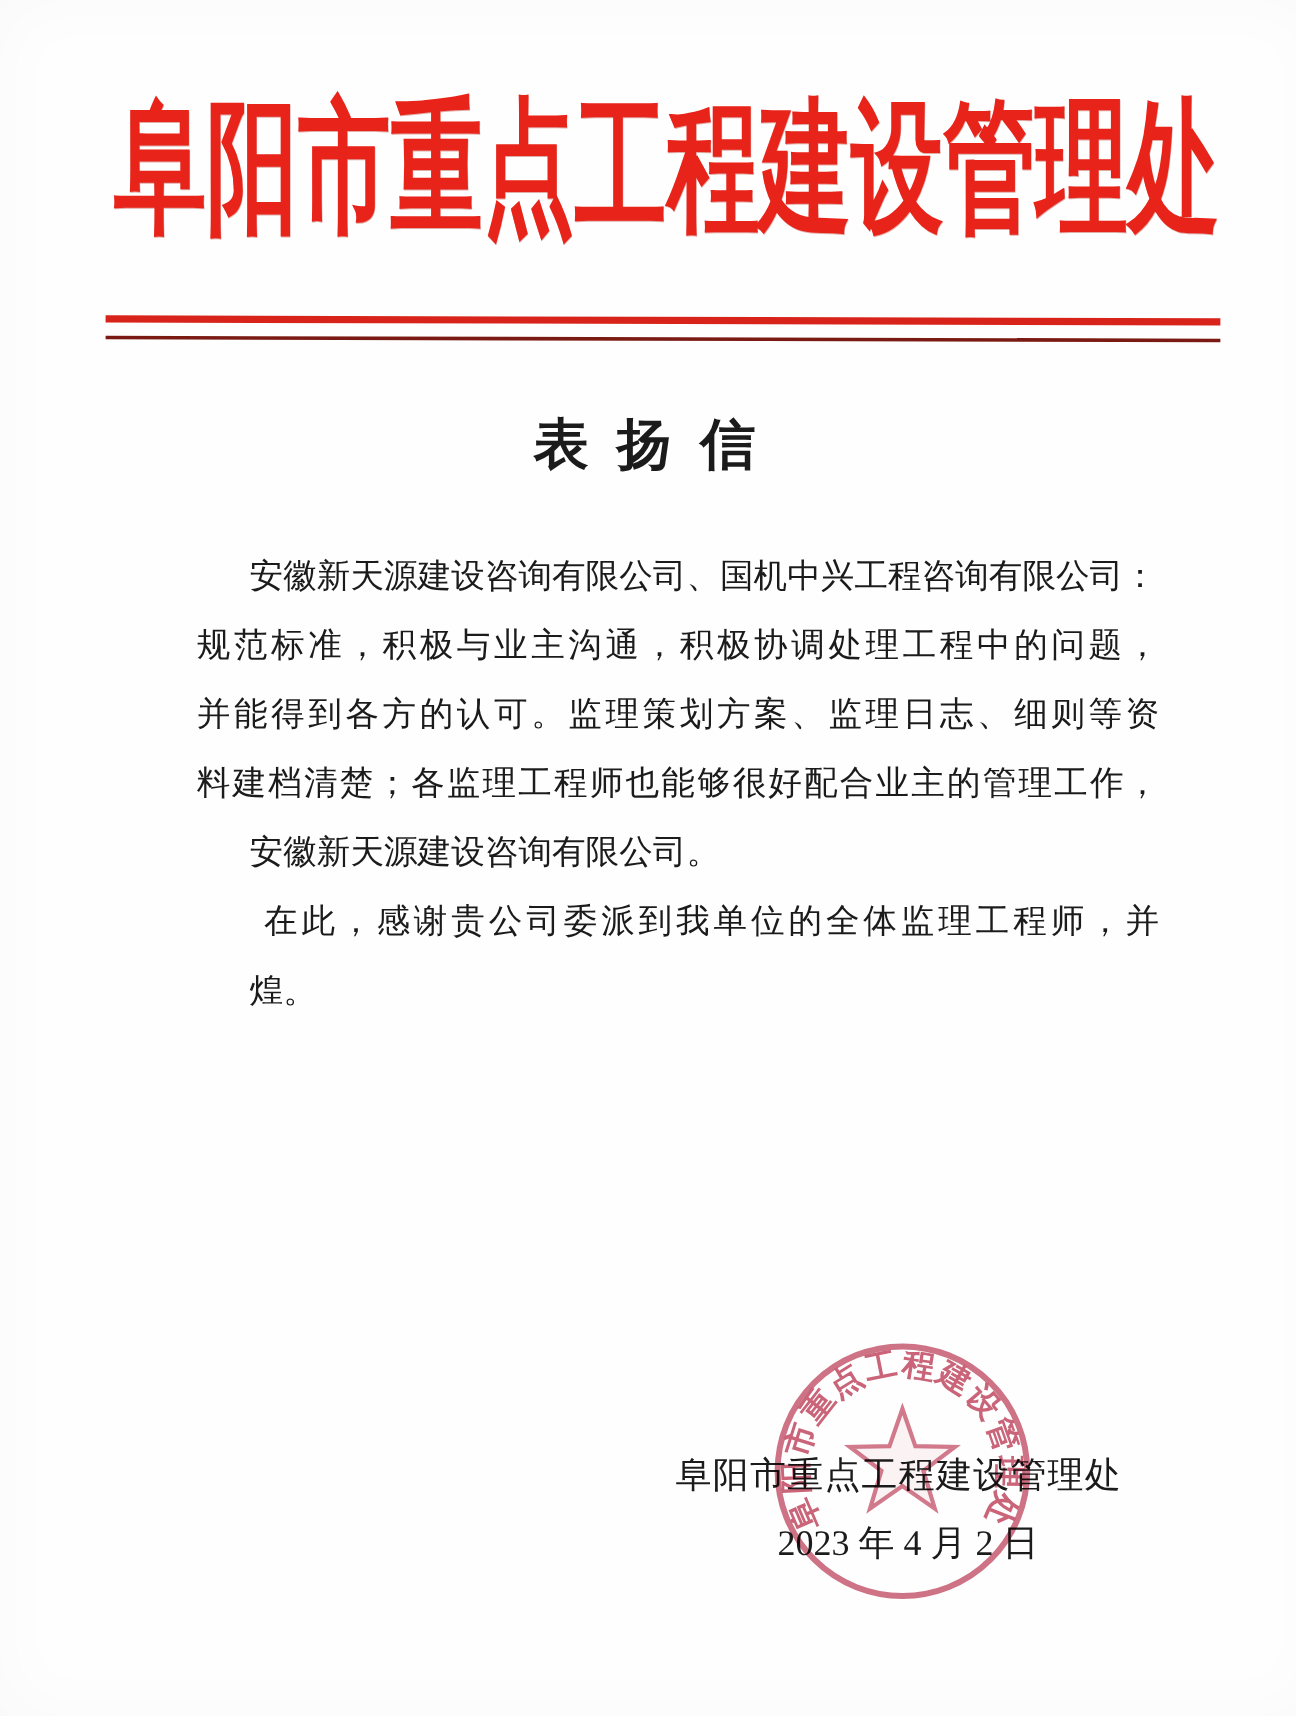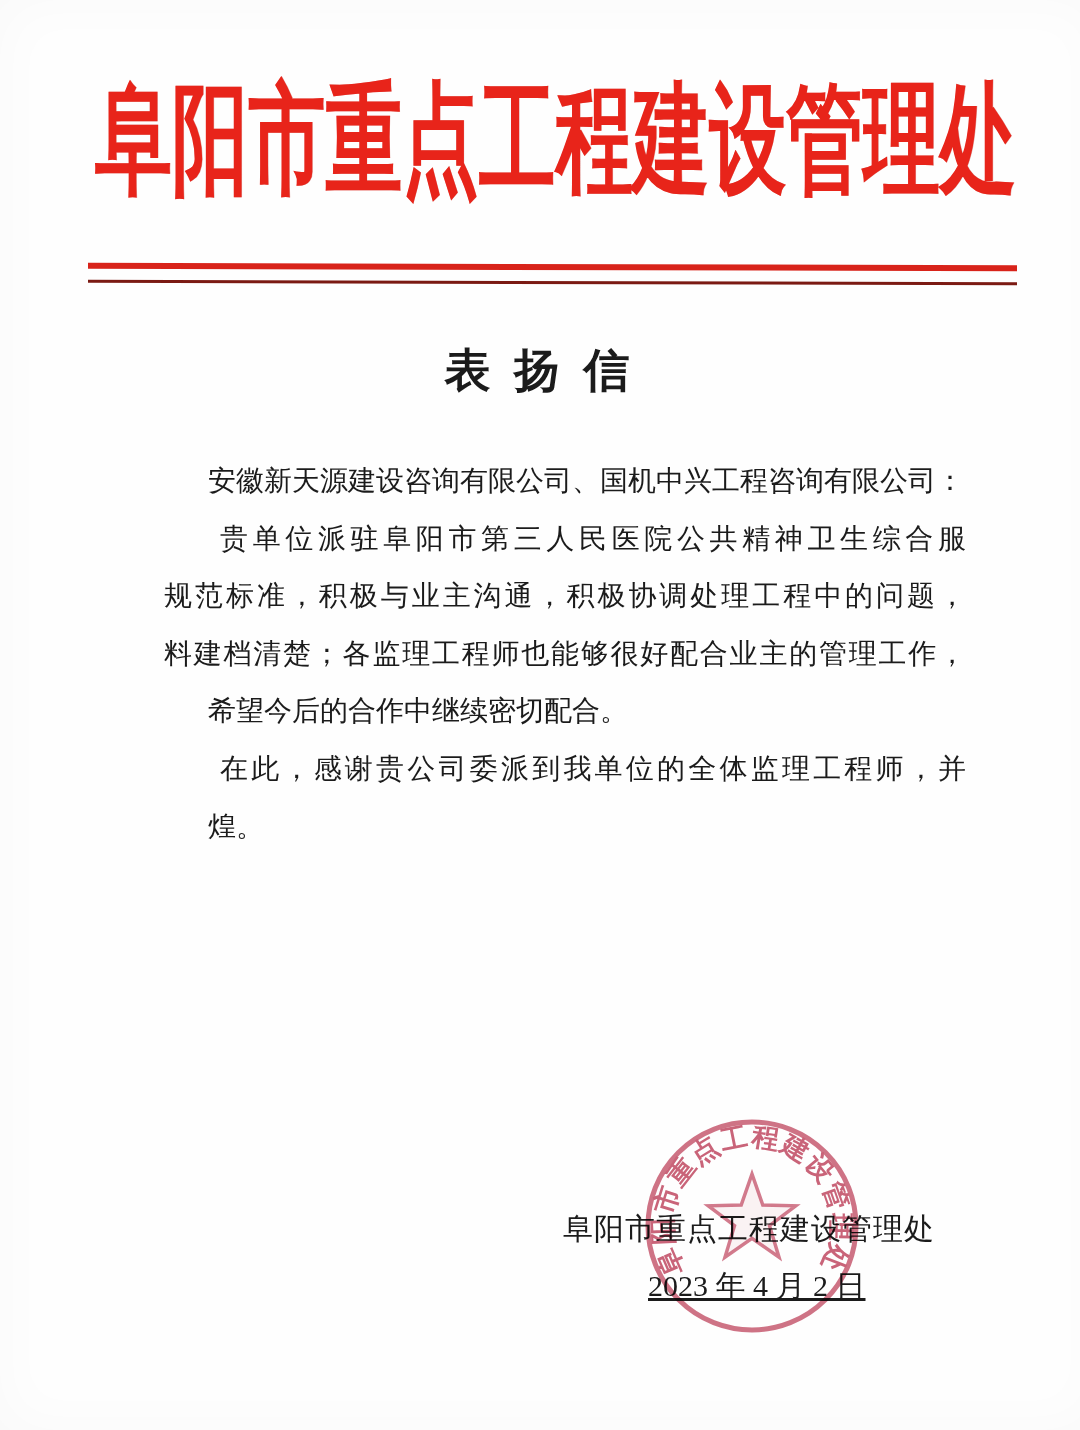--- a/index.html
+++ b/index.html
@@ -96,21 +96,20 @@
     font-size: 30px;
     letter-spacing: 1px;
     color: #1b1b1b;
   }
   .sig-date {
     position: absolute;
     top: 1266px;
     left: 648px;
     font-size: 30px;
     color: #1b1b1b;
-    text-decoration: underline;
   }
   
   .seal {
     position: absolute;
     left: 640px;
     top: 1114px;
     width: 224px;
     height: 224px;
     mix-blend-mode: multiply;
     opacity: 0.88;
@@ -132,24 +131,24 @@
 
   <div class="divider">
     <div class="divider-thick"></div>
     <div class="divider-thin"></div>
   </div>
 
   <h1 class="letter-title">表 扬 信</h1>
 
   <div class="letter-body">
     <div class="bline left">安徽新天源建设咨询有限公司、国机中兴工程咨询有限公司：</div>
-    <div class="bline indent">贵单位派驻阜阳市第三人民医院公共精神卫生综合服</div>
     <div class="bline">规范标准，积极与业主沟通，积极协调处理工程中的问题，</div>
+    <div class="bline">并能得到各方的认可。监理策划方案、监理日志、细则等资</div>
     <div class="bline">料建档清楚；各监理工程师也能够很好配合业主的管理工作，</div>
-    <div class="bline left">希望今后的合作中继续密切配合。</div>
+    <div class="bline left">安徽新天源建设咨询有限公司。</div>
     <div class="bline indent">在此，感谢贵公司委派到我单位的全体监理工程师，并</div>
     <div class="bline left">煌。</div>
   </div>
 
   <div class="sig-org">阜阳市重点工程建设管理处</div>
 
   <div class="sig-date">2023 年 4 月 2 日</div>
 
   <svg class="seal" viewBox="0 0 224 224">
     <defs>

